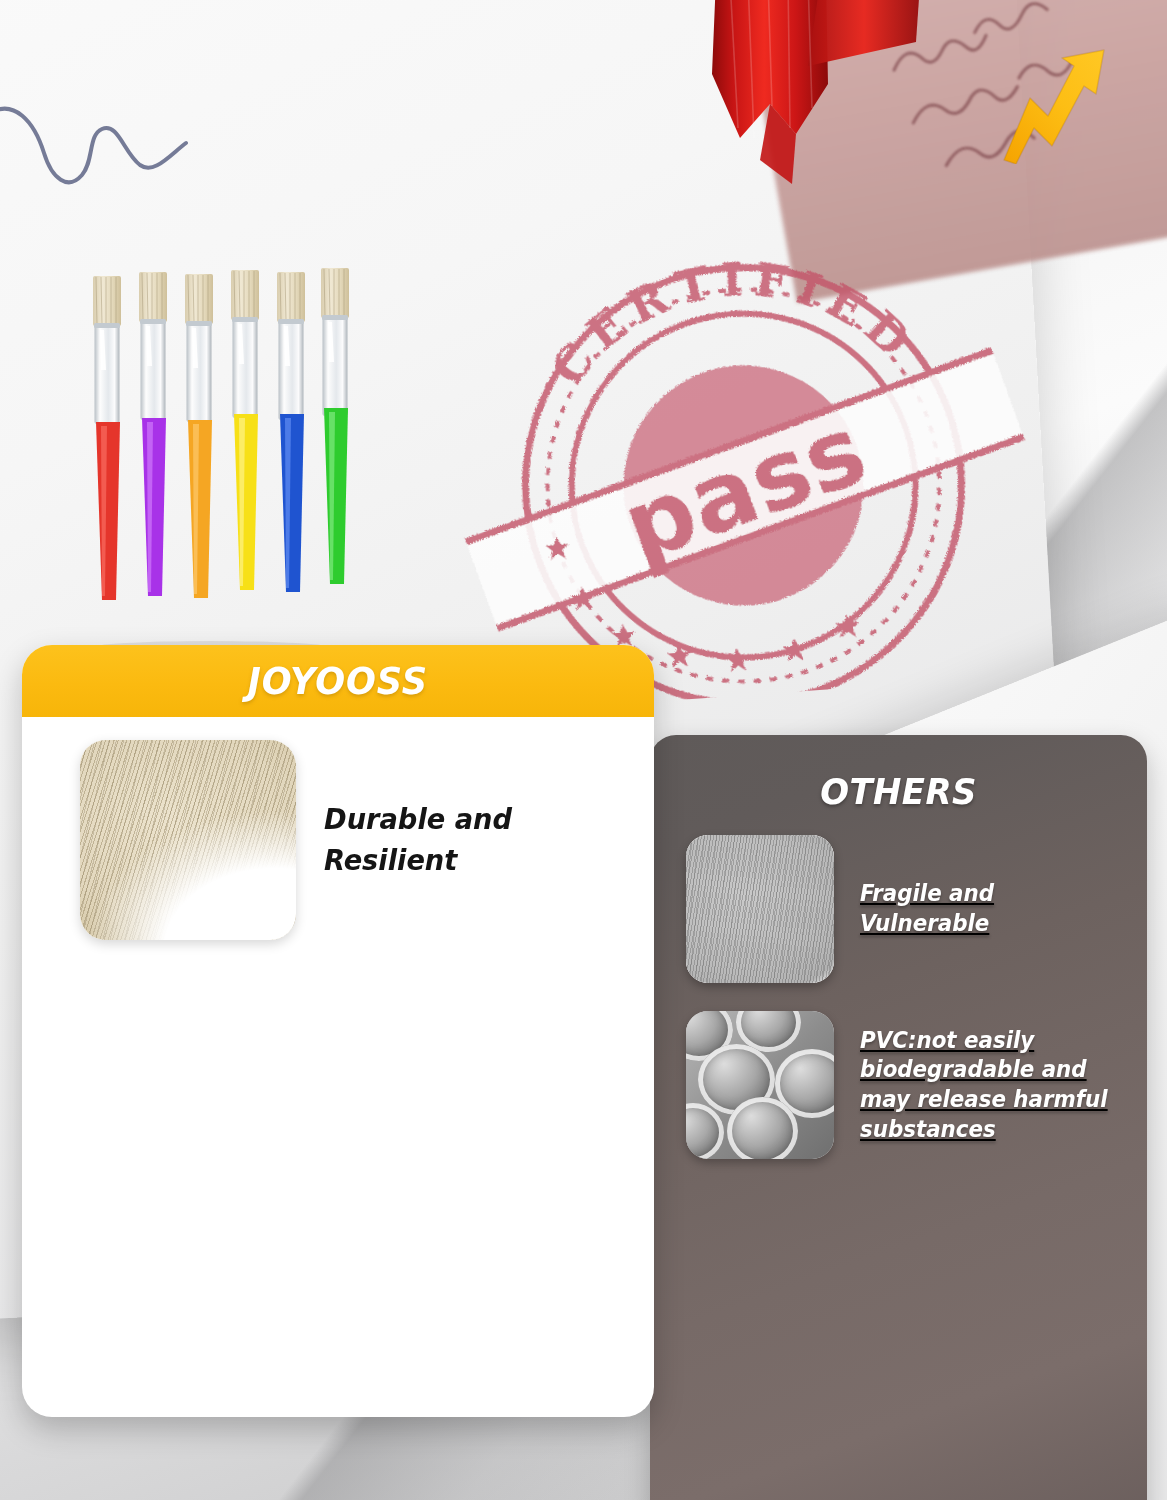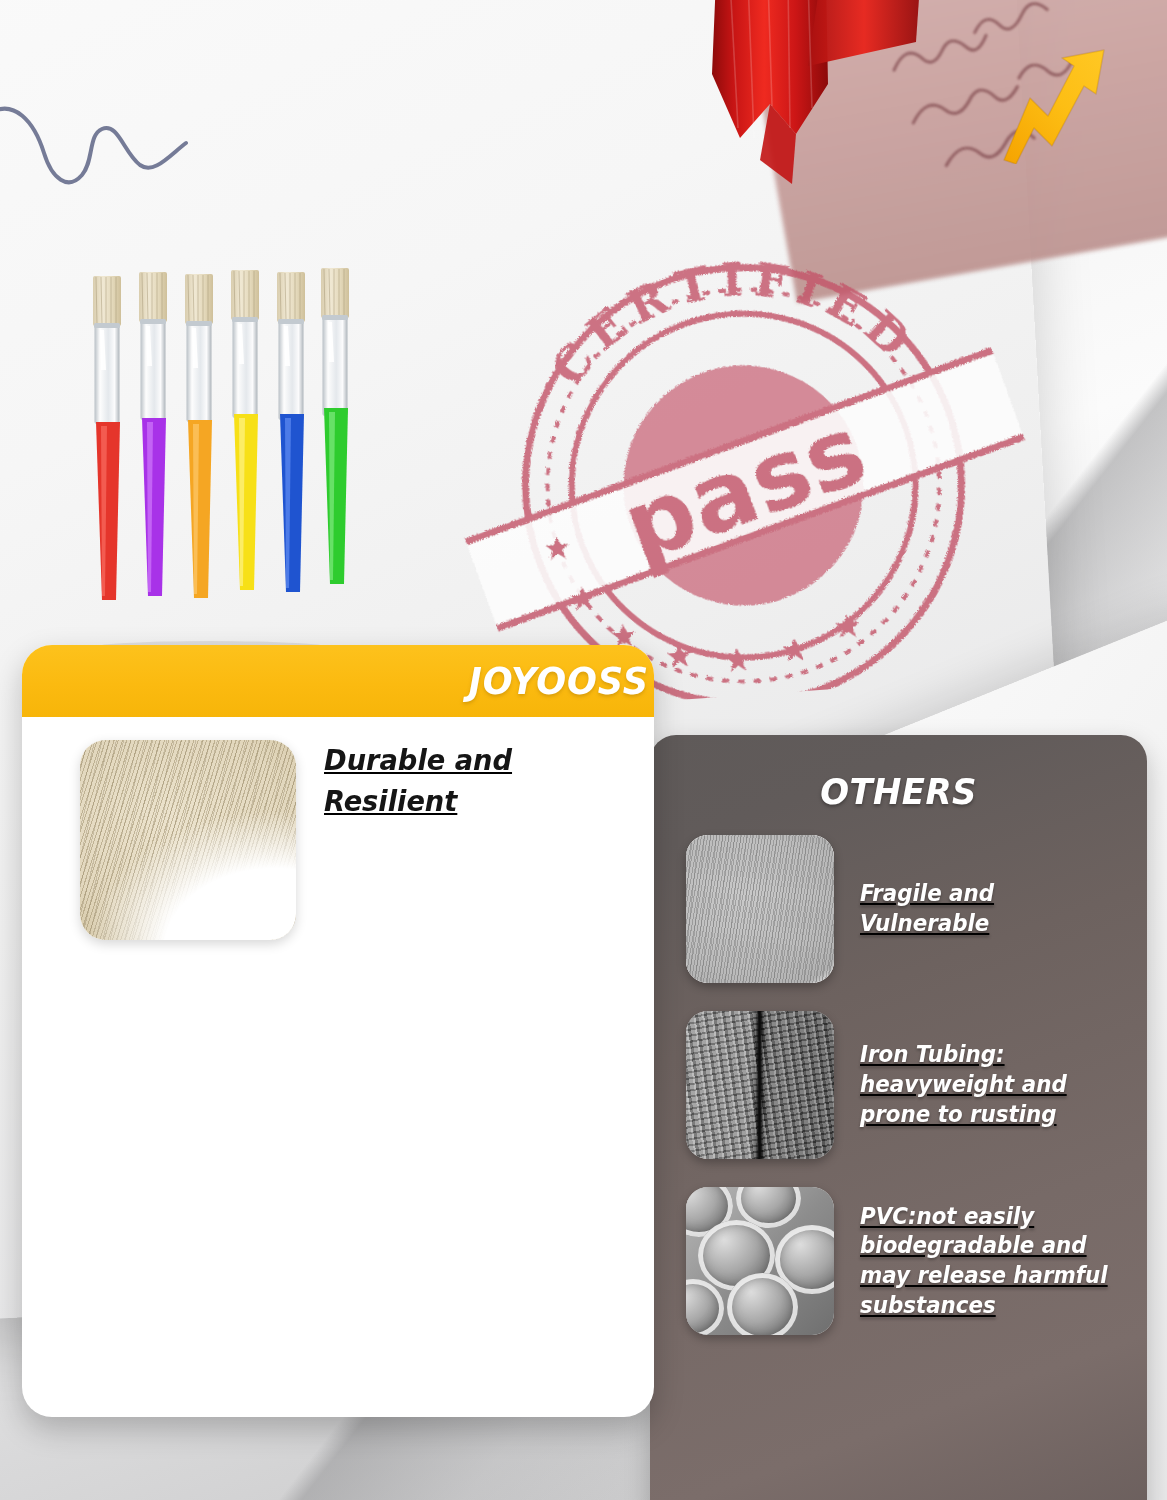--- a/index.html
+++ b/index.html
@@ -78,25 +78,25 @@
   .otext{margin-left:26px;color:#fff;font-family:"DejaVu Sans", sans-serif;
     font-size:22.5px;font-weight:900;font-style:italic;line-height:1.32;
     text-shadow:0 2px 3px rgba(0,0,0,.32);transform:scaleX(.95);transform-origin:left;}
 
   .card-joy{
     position:absolute;left:22px;top:645px;width:632px;height:772px;
     border-radius:30px;overflow:hidden;z-index:8;background:#fff;
     box-shadow:0 12px 30px rgba(0,0,0,.22);
   }
   .joy-head{height:72px;background:linear-gradient(180deg,#fdc21c 0%,#fbba10 55%,#f7b509 100%);
-    display:flex;align-items:center;justify-content:flex-end;}
+    display:flex;align-items:center;justify-content:center;}
   .joy-title{font-family:"DejaVu Sans", sans-serif;font-size:37px;font-weight:900;font-style:italic;
     color:#fff;letter-spacing:1px;text-shadow:0 2px 4px rgba(150,100,0,.35);transform:scaleX(.95);}
   .joy-rows{padding:14px 0 0 0;}
-  .jrow{display:flex;padding:9px 20px 9px 58px;text-decoration:underline;}
+  .jrow{display:flex;align-items:center;padding:9px 20px 9px 58px;}
   .jthumb{width:216px;height:200px;border-radius:26px;flex:0 0 216px;overflow:hidden;
     box-shadow:0 4px 12px rgba(0,0,0,.16);background:#fff;position:relative;}
   .jtext{margin-left:28px;color:#151515;font-family:"DejaVu Sans", sans-serif;
     font-size:29px;font-weight:900;font-style:italic;line-height:1.42;
     transform:scaleX(.94);transform-origin:left;}
 
   
   .tex-bristle{position:absolute;inset:0;
     background:
       repeating-linear-gradient(108deg, rgba(160,145,110,.55) 0 1px, rgba(255,255,255,0) 1px 4px),
@@ -329,26 +329,20 @@
     <div class="others-title">OTHERS</div>
     <div class="others-rows">
 
       <div class="orow">
         <div class="othumb">
           <div class="tex-frag"></div>
         </div>
         <div class="otext">Fragile and Vulnerable</div>
       </div>
 
-      <div class="orow">
-        <div class="othumb">
-          <div class="tex-iron"></div>
-        </div>
-        <div class="otext">Iron Tubing: heavyweight and prone to rusting</div>
-      </div>
 
       <div class="orow">
         <div class="othumb">
           <div class="tex-pvc">
             <div class="ring" style="left:-14%;top:-8%;width:46%;height:42%"></div>
             <div class="ring" style="left:34%;top:-12%;width:44%;height:40%"></div>
             <div class="ring" style="left:8%;top:22%;width:52%;height:48%"></div>
             <div class="ring" style="left:60%;top:26%;width:50%;height:46%"></div>
             <div class="ring" style="left:-16%;top:62%;width:42%;height:40%"></div>
             <div class="ring" style="left:28%;top:58%;width:48%;height:46%"></div>

